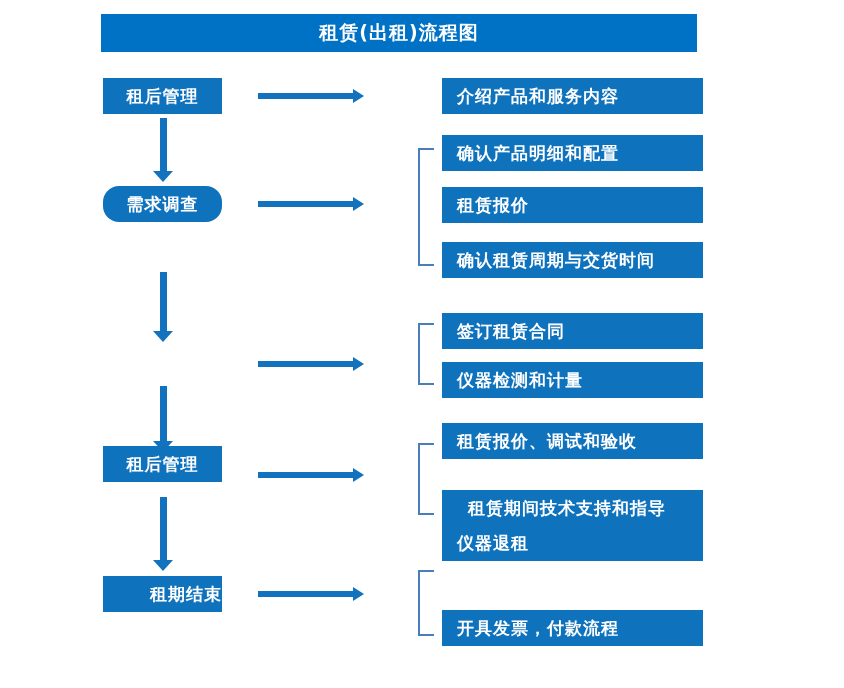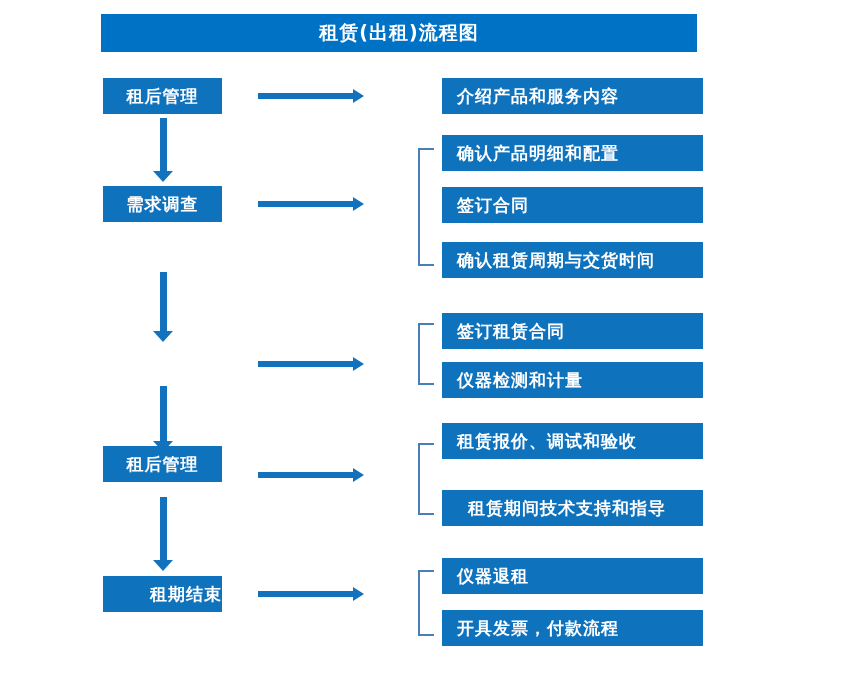--- a/index.html
+++ b/index.html
@@ -120,36 +120,36 @@
 
   <div class="node right" style="left:442px; top:78px; width:261px; height:36px;text-align:right;">
     <span>介绍产品和服务内容</span>
   </div>
 
   <div class="v-arrow" style="left:151px; top:118px; height:64px;">
     <span class="shaft" style="height:53px;"></span>
     <span class="head" style="top:53px;"></span>
   </div>
 
-  <div class="node left" style="left:103px; top:186px; width:119px; height:36px;">
+  <div class="node left" style="left:103px; top:186px; width:119px; height:36px;border-radius:16px;">
     <span>需求调查</span>
   </div>
 
   <div class="h-arrow" style="left:258px; top:195px; width:106px;">
     <span class="shaft" style="width:95px;"></span>
     <span class="head" style="left:95px;"></span>
   </div>
 
   <div class="bracket" style="left:418px; top:148px; height:118px;"></div>
 
   <div class="node right" style="left:442px; top:135px; width:261px; height:36px;">
     <span>确认产品明细和配置</span>
   </div>
   <div class="node right" style="left:442px; top:187px; width:261px; height:36px;">
-    <span>签订合同</span>
+    <span>租赁报价</span>
   </div>
   <div class="node right" style="left:442px; top:242px; width:261px; height:36px;">
     <span>确认租赁周期与交货时间</span>
   </div>
 
   <div class="v-arrow" style="left:151px; top:272px; height:70px;">
     <span class="shaft" style="height:59px;"></span>
     <span class="head" style="top:59px;"></span>
   </div>
 
@@ -200,20 +200,20 @@
     <span>租期结束</span>
   </div>
 
   <div class="h-arrow" style="left:258px; top:585px; width:106px;">
     <span class="shaft" style="width:95px;"></span>
     <span class="head" style="left:95px;"></span>
   </div>
 
   <div class="bracket" style="left:418px; top:570px; height:66px;"></div>
 
-  <div class="node right" style="left:442px; top:558px; width:261px; height:36px;text-align:center;">
+  <div class="node right" style="left:442px; top:525px; width:261px; height:36px;text-align:center;">
     <span>仪器退租</span>
   </div>
   <div class="node right" style="left:442px; top:610px; width:261px; height:36px;">
     <span>开具发票，付款流程</span>
   </div>
 
 </div>
 
 </body></html>

